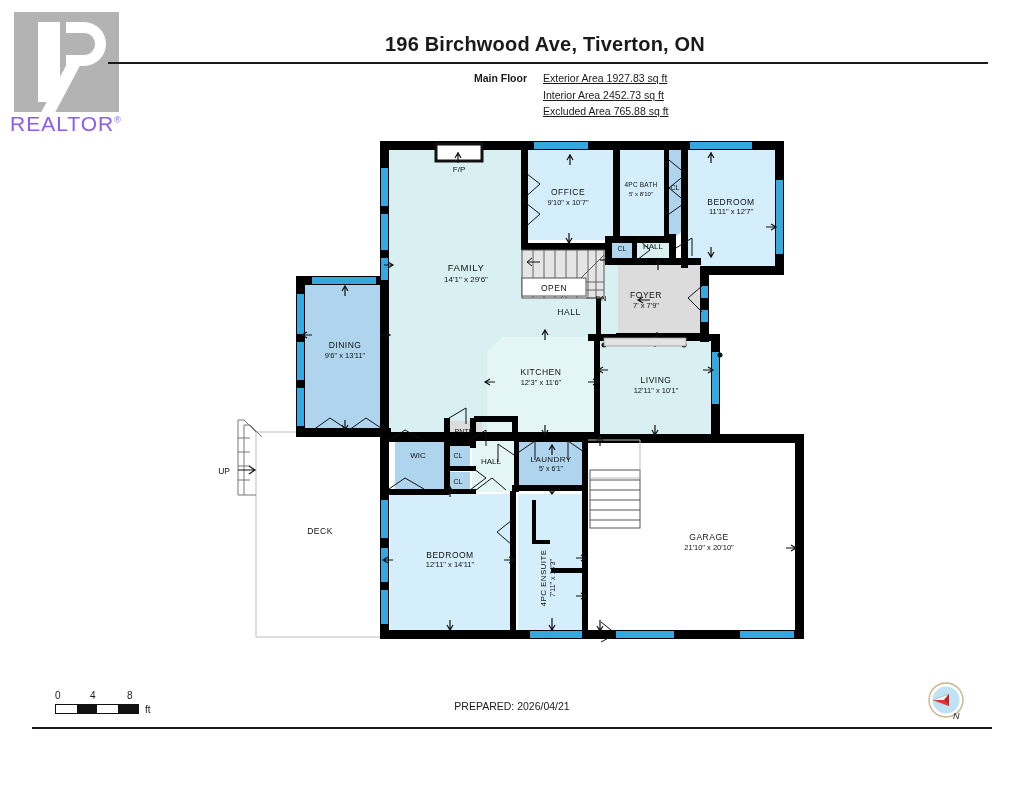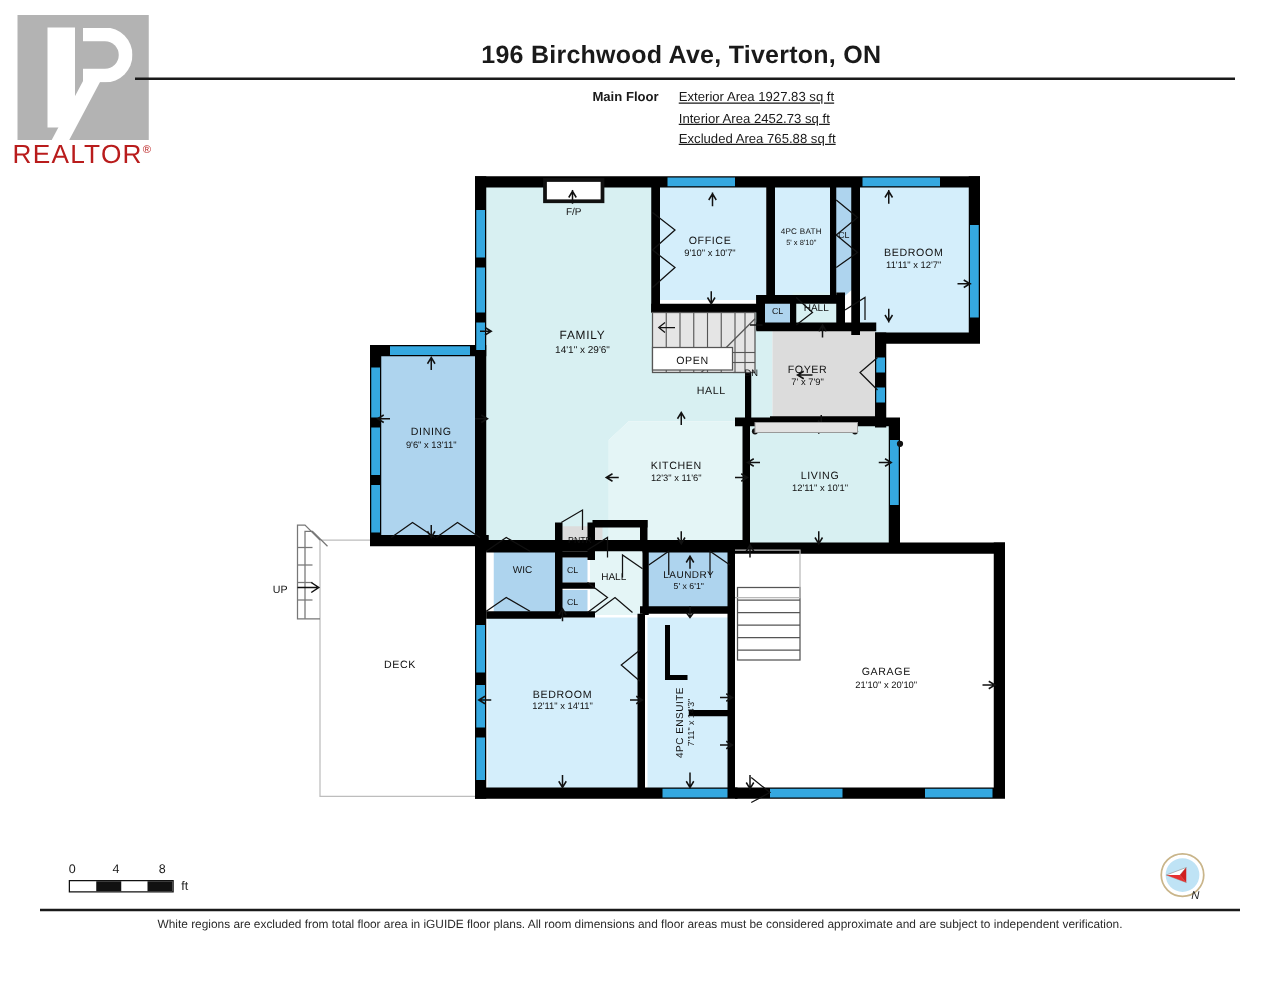--- a/index.html
+++ b/index.html
@@ -27,21 +27,21 @@
   #realtor-logo .rbowl{
     position:absolute;left:52px;top:10px;width:40px;height:44px;
     border:11px solid #fff;border-radius:0 22px 22px 0;border-left:none;box-sizing:border-box;
   }
   #realtor-logo .rleg{
     position:absolute;left:55px;top:48px;width:14px;height:52px;background:#fff;
     transform:skewX(-28deg);transform-origin:top left;
   }
   #realtor-logo .word{
     position:absolute;left:2px;top:100px;font-size:21px;letter-spacing:1px;
-    color:#b91c1c;font-family:"Liberation Sans",sans-serif;
+    color:#8b5cf6;font-family:"Liberation Sans",sans-serif;
   }
   #realtor-logo .word sup{font-size:9px;vertical-align:super;}
 
   #page-title{
     position:absolute;left:0;top:33px;width:1024px;text-align:center;
     font-size:20px;font-weight:bold;letter-spacing:.2px;margin-left:33px;
   }
   #title-rule{
     position:absolute;left:108px;top:62px;width:880px;height:2px;background:#1a1a1a;
   }
@@ -436,28 +436,28 @@
     </div>
     <div class="bar">
       <div class="seg"></div>
         <div class="seg dark"></div>
         <div class="seg"></div>
         <div class="seg dark"></div>
     </div>
     <div class="unit">ft</div>
   </div>
 
+  <div id="prepared">PREPARED: 2026/04/21</div>
 
   <div id="compass">
     <svg width="38" height="38" viewBox="0 0 38 38">
       <circle cx="19" cy="19" r="17" fill="#ffffff" stroke="#c9b58a" stroke-width="1.4"></circle>
       <circle cx="19" cy="19" r="13.5" fill="#bfe3f5"></circle>
       <path d="M6,19 L22,13 L17,19 L22,25 Z" fill="#ffffff" stroke="#9a9a9a" stroke-width="0.6"></path>
       <path d="M6,19 L22,25 L17,19 Z" fill="#e53030"></path>
       <path d="M17,19 L22,13 L22,25 Z" fill="#d01f1f"></path>
     </svg>
     <div class="nlabel">N</div>
   </div>
 
   <div id="footer-rule"></div>
-  <div id="disclaimer">White regions are excluded from total floor area in iGUIDE floor plans. All room dimensions and floor areas must be considered approximate and are subject to independent verification.</div>
 
 </div>
 
 </body></html>

